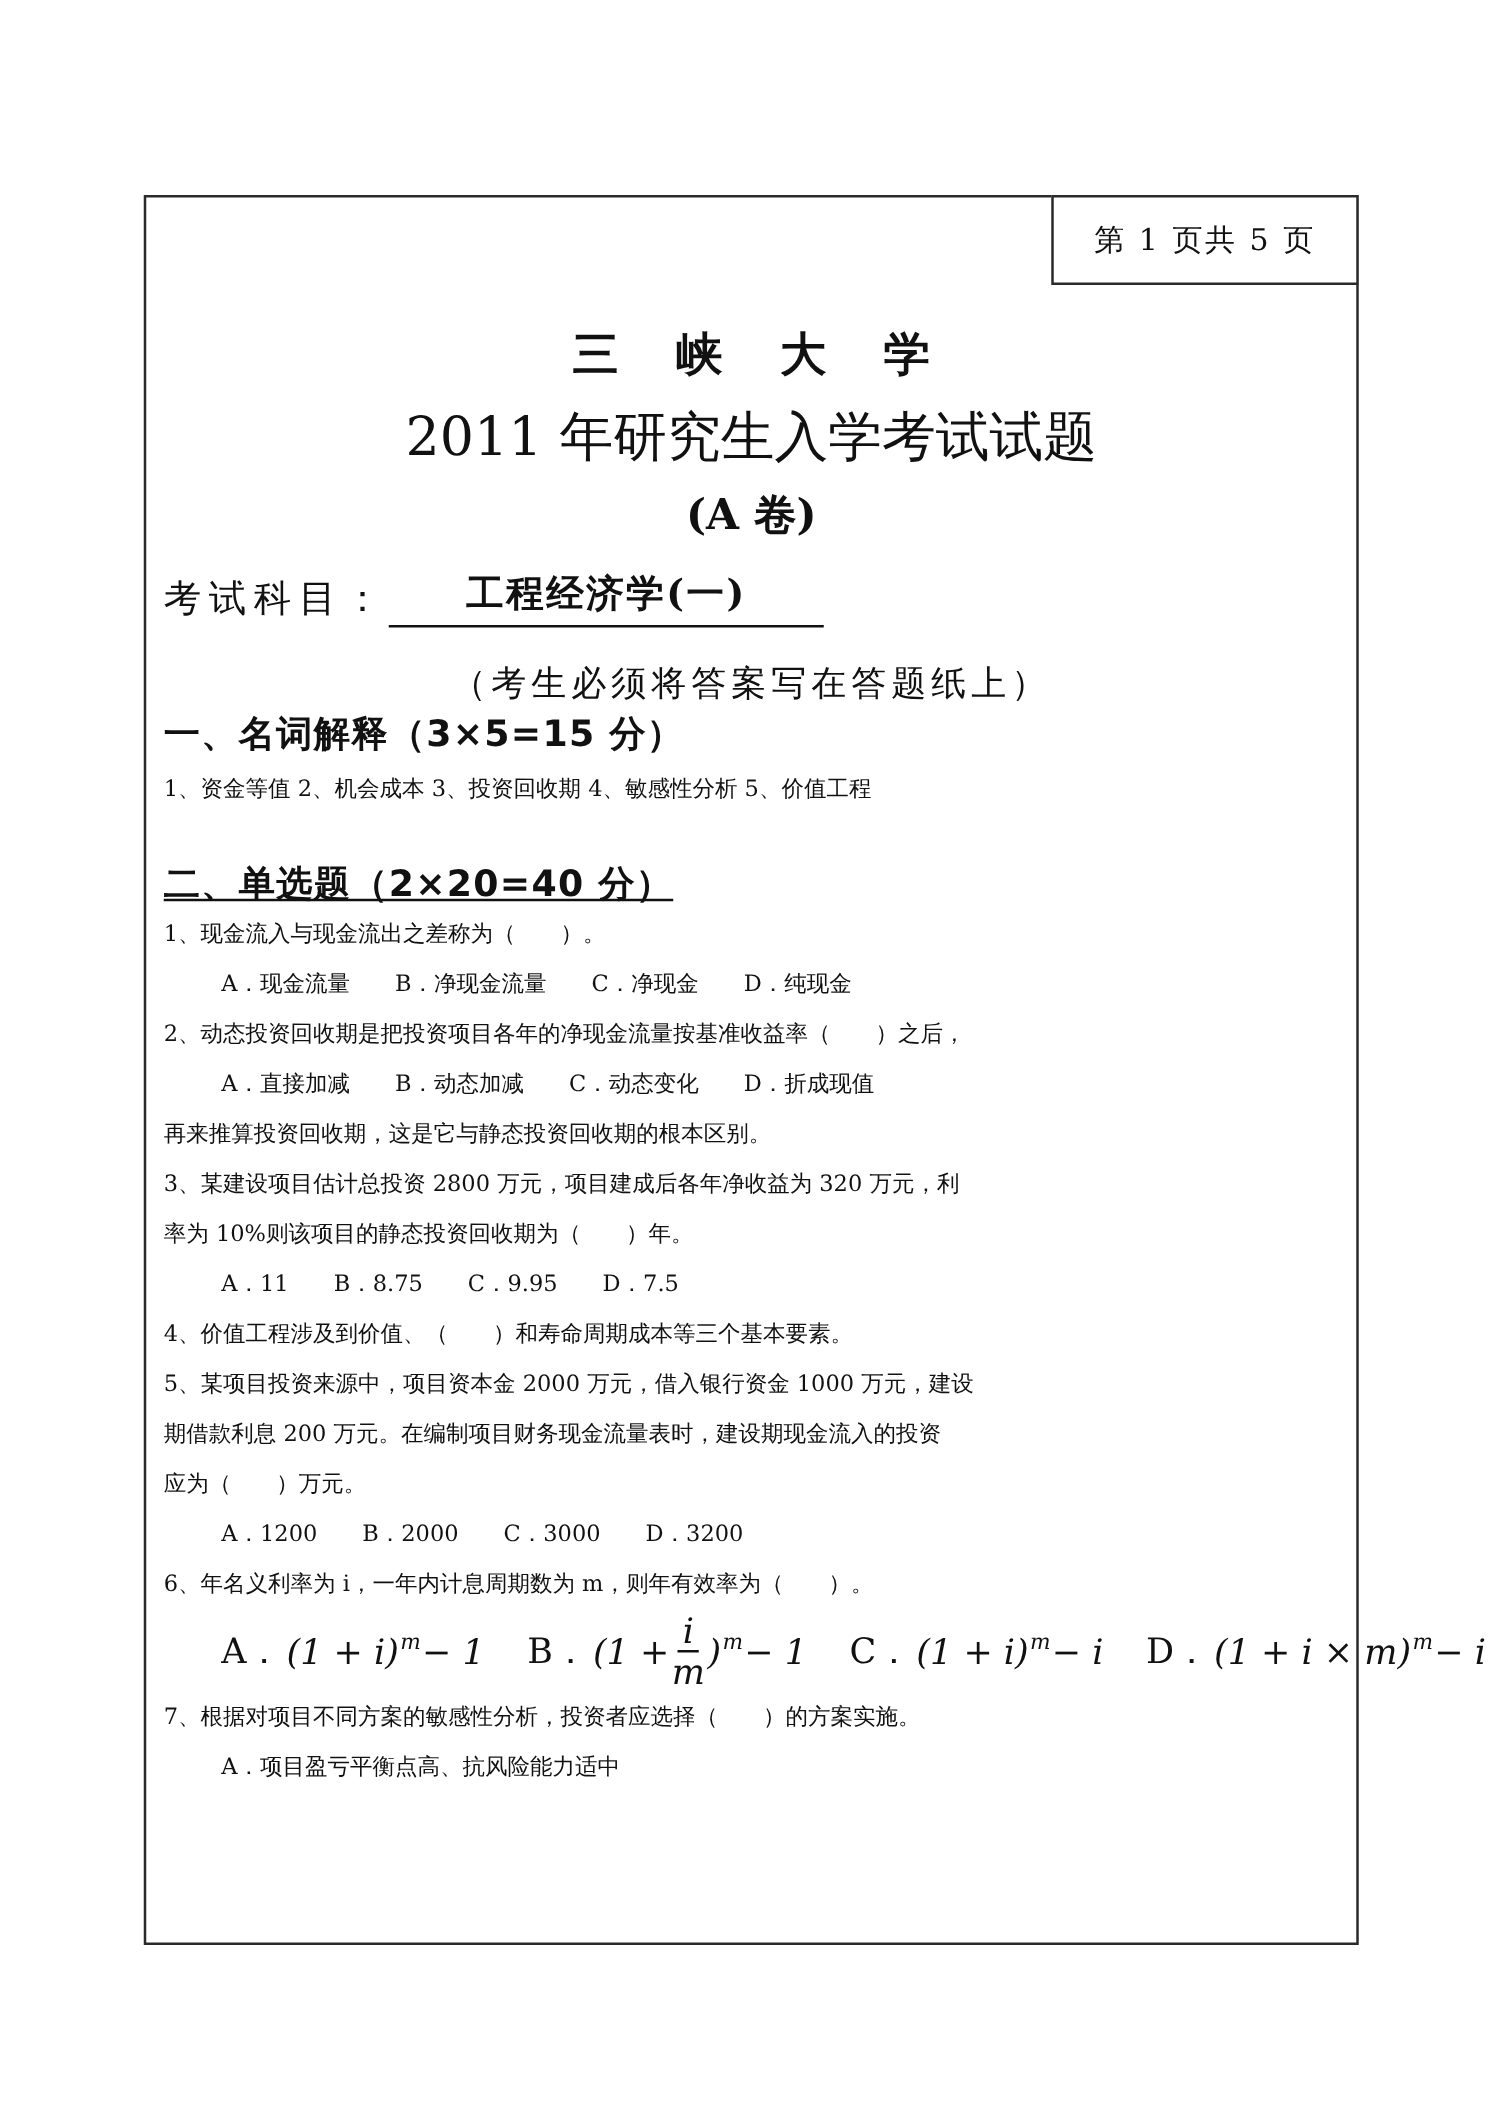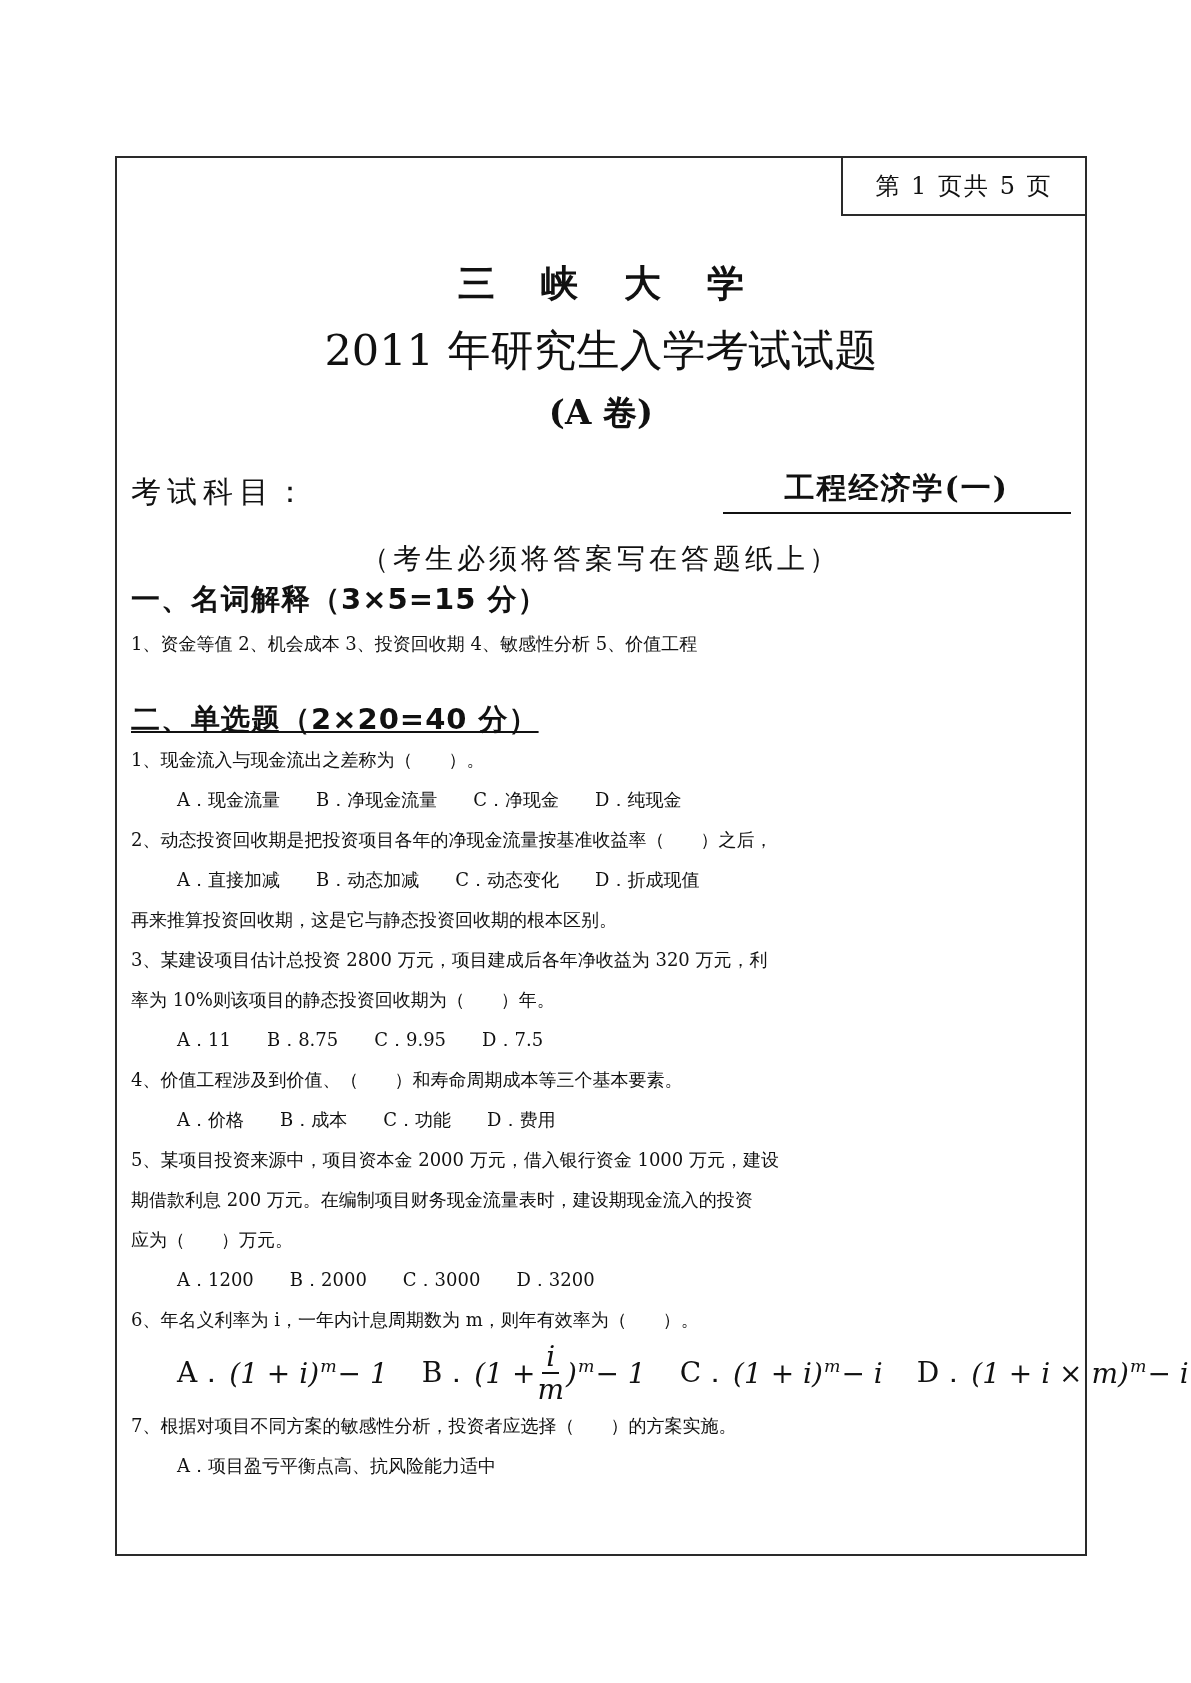--- a/index.html
+++ b/index.html
@@ -6,43 +6,43 @@
   body{
     width:1191px;height:1683px;position:relative;
     font-family:"DejaVu Serif","Liberation Serif",serif;
     color:#111;
   }
   .sheet{
     position:absolute;left:115px;top:156px;width:972px;height:1400px;
     border:2px solid #2a2a2a;background:#fff;box-sizing:border-box;
   }
   .pagebox{
-    position:absolute;top:-2px;right:-2px;width:246px;height:60px;
+    position:absolute;top:-2px;right:-2px;width:246px;height:72px;
     border:2px solid #2a2a2a;background:#fff;box-sizing:border-box;
     display:flex;align-items:center;justify-content:center;
     font-size:24px;letter-spacing:2px;
   }
   .content{
     position:absolute;left:0;top:0;width:100%;height:100%;
     box-sizing:border-box;padding:0 14px;
   }
   .university{
     margin-top:100px;text-align:center;font-weight:bold;
     font-size:37px;line-height:50px;letter-spacing:46px;padding-left:46px;
     font-family:"DejaVu Serif","Liberation Serif",serif;
   }
   .main-title{
     margin-top:14px;text-align:center;font-size:43px;line-height:56px;
   }
   .paper-label{
     margin-top:12px;text-align:center;font-size:34px;line-height:44px;font-weight:bold;
   }
   .subject-row{
-    margin-top:32px;display:flex;justify-content:space-between;align-items:flex-end;
-    font-size:30px;line-height:44px;gap:40px;
+    margin-top:20px;display:flex;justify-content:flex-start;align-items:flex-end;
+    font-size:30px;line-height:44px;
   }
   .subject-label{letter-spacing:6px;}
   .subject-value{
     font-weight:bold;border-bottom:2px solid #111;
     padding:0 62px 2px 62px;letter-spacing:2px;
   }
   .notice{
     margin-top:26px;text-align:center;font-size:28px;line-height:38px;letter-spacing:4px;
   }
   .sec-heading{
@@ -102,21 +102,20 @@
 
     <div class="line">2、动态投资回收期是把投资项目各年的净现金流量按基准收益率（　　）之后，</div>
     <div class="line indent">A．直接加减　　B．动态加减　　C．动态变化　　D．折成现值</div>
     <div class="line">再来推算投资回收期，这是它与静态投资回收期的根本区别。</div>
 
     <div class="line">3、某建设项目估计总投资 2800 万元，项目建成后各年净收益为 320 万元，利</div>
     <div class="line">率为 10%则该项目的静态投资回收期为（　　）年。</div>
     <div class="line indent">A．11　　B．8.75　　C．9.95　　D．7.5</div>
 
     <div class="line">4、价值工程涉及到价值、（　　）和寿命周期成本等三个基本要素。</div>
-    <div class="line indent">A．价格　　B．成本　　C．功能　　D．费用</div>
 
     <div class="line">5、某项目投资来源中，项目资本金 2000 万元，借入银行资金 1000 万元，建设</div>
     <div class="line">期借款利息 200 万元。在编制项目财务现金流量表时，建设期现金流入的投资</div>
     <div class="line">应为（　　）万元。</div>
     <div class="line indent">A．1200　　B．2000　　C．3000　　D．3200</div>
 
     <div class="line">6、年名义利率为 i，一年内计息周期数为 m，则年有效率为（　　）。</div>
 
     <div class="math-line">
       <span class="math-group">

